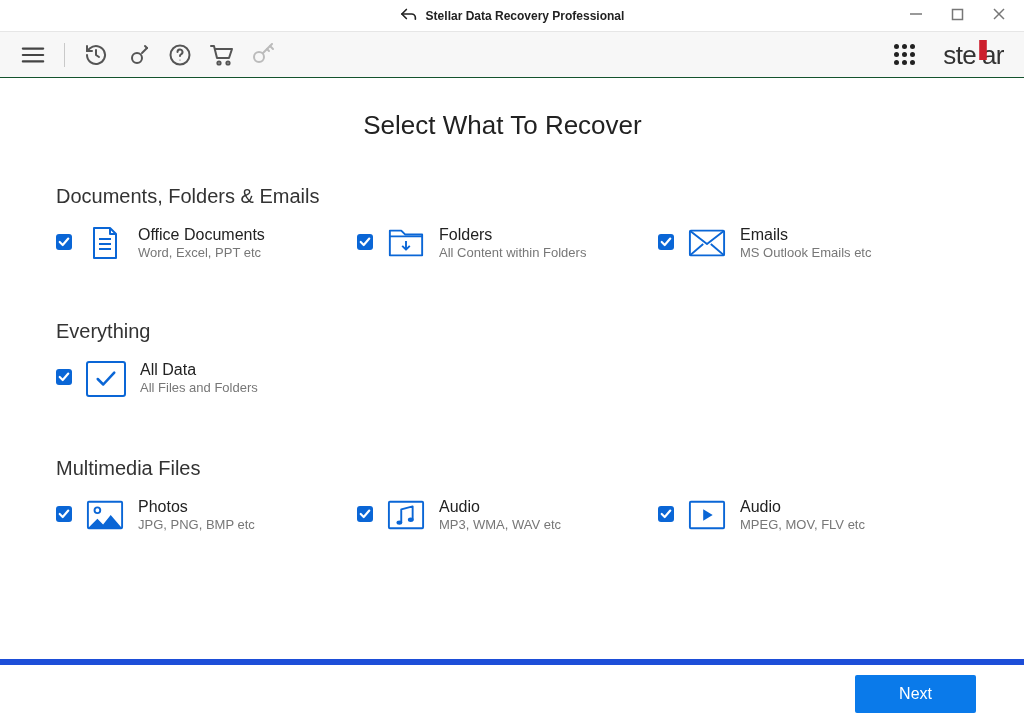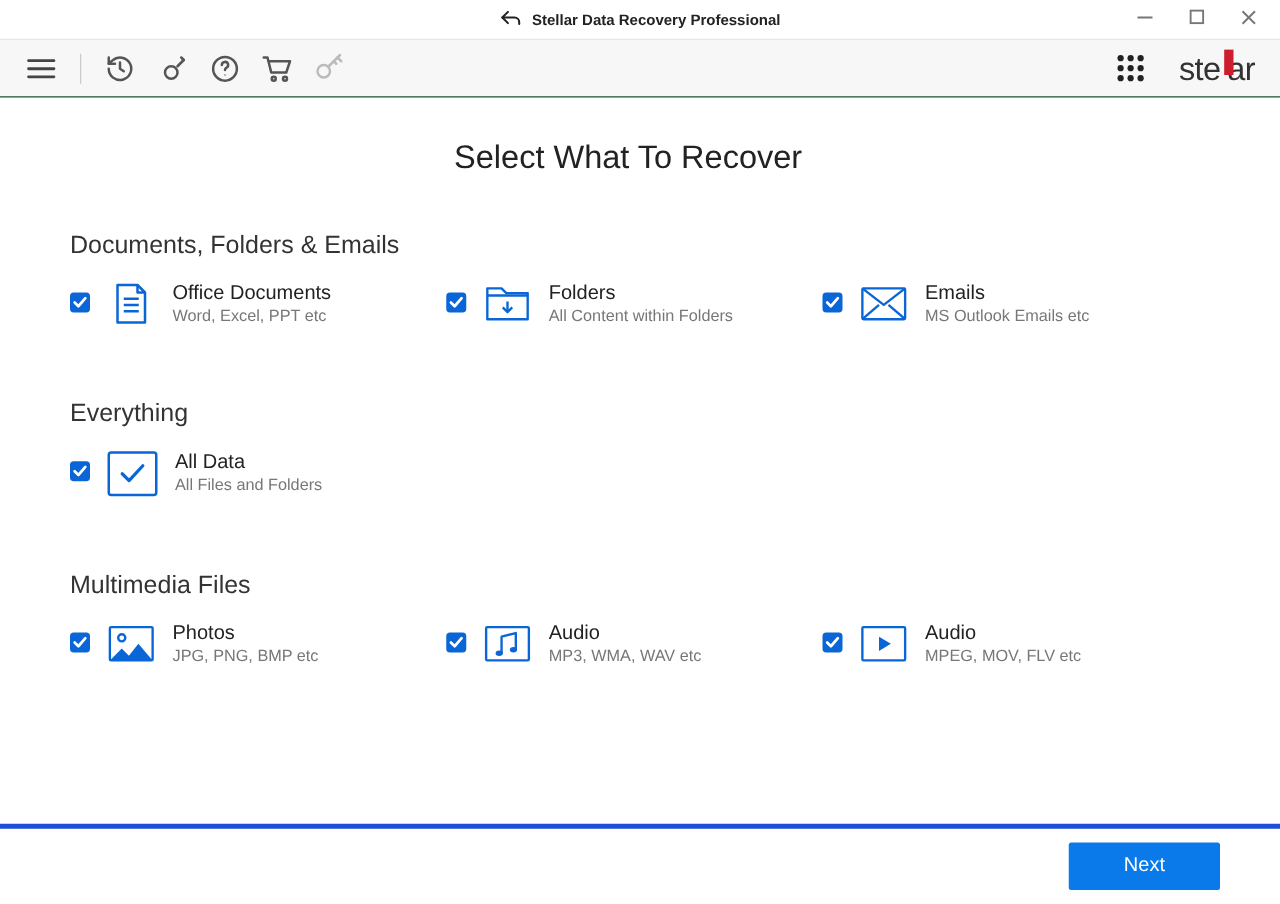--- a/index.html
+++ b/index.html
@@ -174,21 +174,21 @@
       color: #777;
       margin-top: 1px;
     }
 
     .footer {
       position: absolute;
       bottom: 0;
       left: 0;
       right: 0;
       height: 64px;
-      border-top: 4px solid #1d4ed8;
+      border-top: 6px solid #1d4ed8;
       background: #fff;
       display: flex;
       align-items: center;
       justify-content: flex-end;
       padding: 0 48px;
     }
     .btn-next {
       background: #0a7aea;
       color: #fff;
       border: none;

